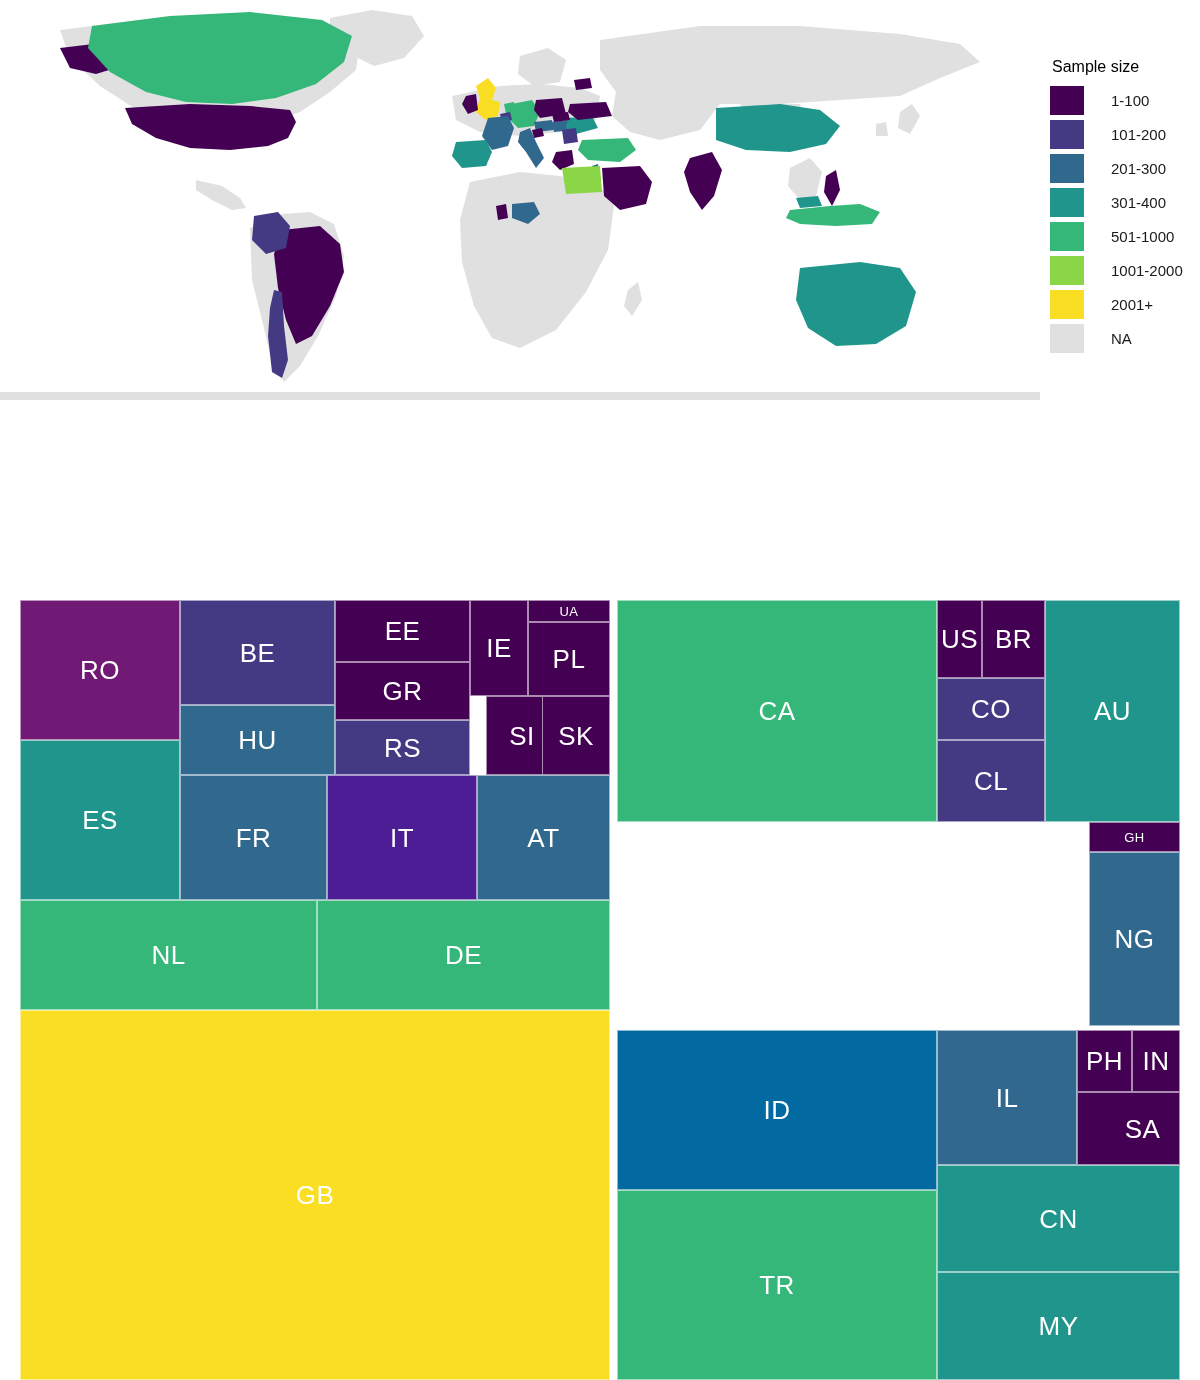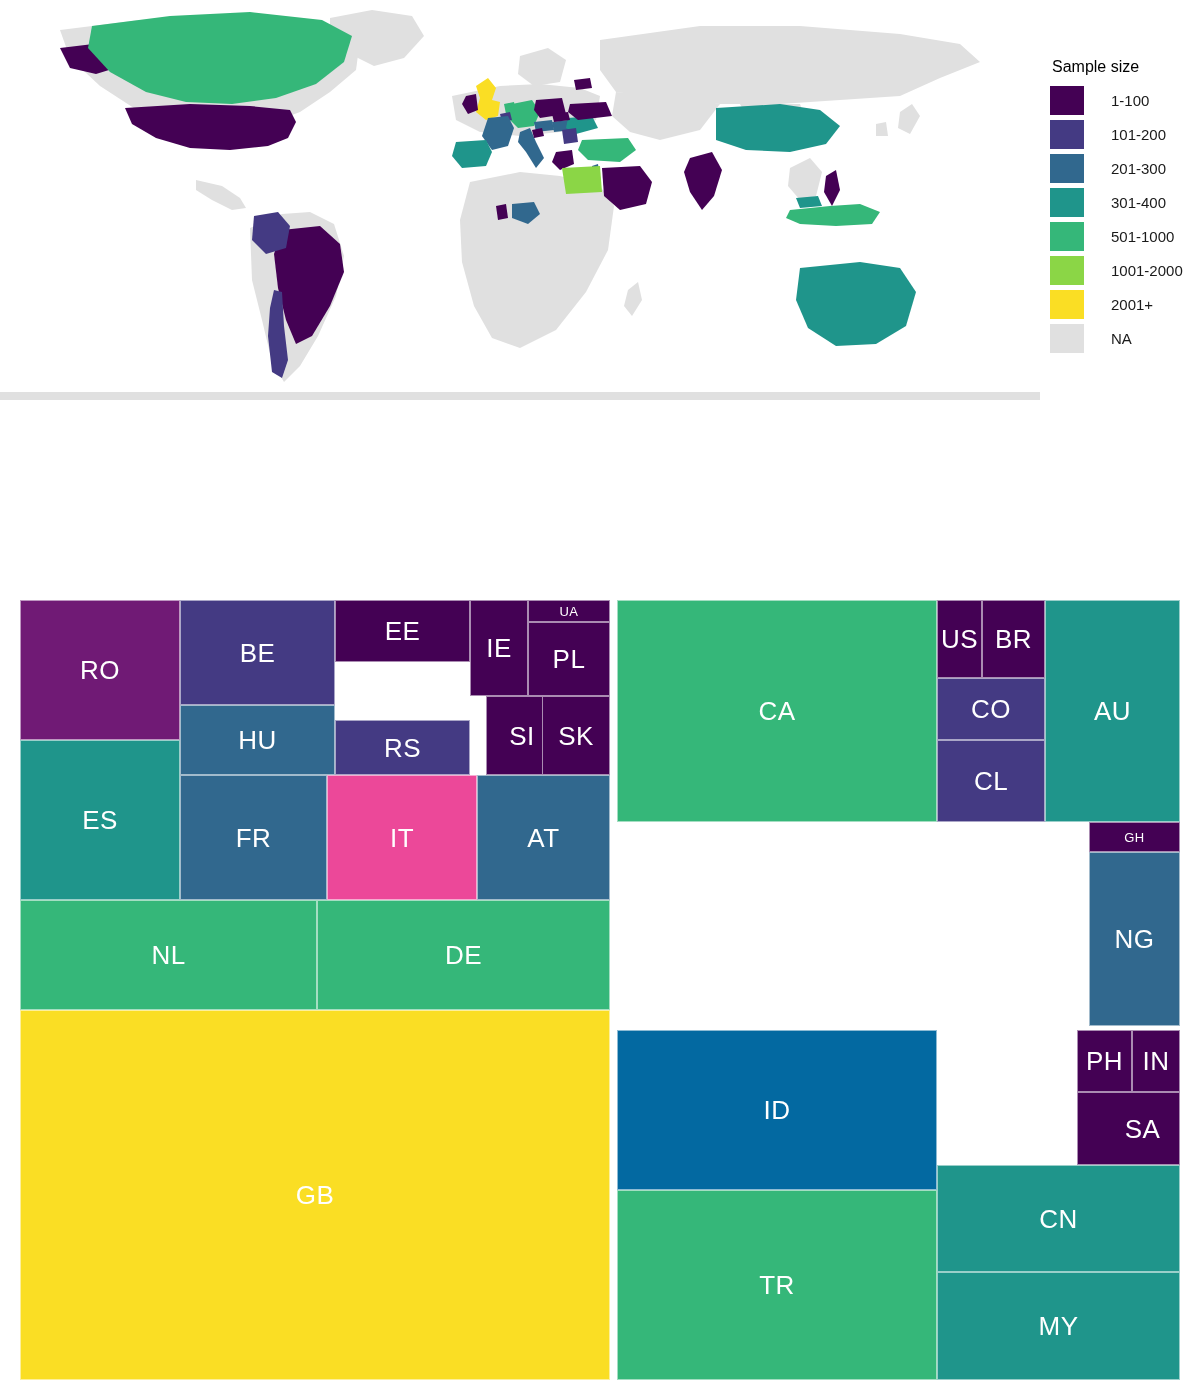--- a/index.html
+++ b/index.html
@@ -143,20 +143,23 @@
       </div>
       <div class="tm-tile" style="left: 180px; top: 40px; width: 155px; height: 105px; background: rgb(68, 58, 131);">
         <span class="tm-label xl">BE</span>
       </div>
       <div class="tm-tile" style="left: 180px; top: 145px; width: 155px; height: 70px; background: rgb(49, 104, 142);">
         <span class="tm-label xl">HU</span>
       </div>
       <div class="tm-tile" style="left: 335px; top: 40px; width: 135px; height: 62px; background: rgb(68, 1, 84);">
         <span class="tm-label xl">EE</span>
       </div>
+      <div class="tm-tile" style="left: 335px; top: 102px; width: 135px; height: 58px; background: rgb(68, 1, 84);">
+        <span class="tm-label xl">GR</span>
+      </div>
       <div class="tm-tile" style="left: 335px; top: 160px; width: 135px; height: 55px; background: rgb(68, 58, 131);">
         <span class="tm-label xl">RS</span>
       </div>
       <div class="tm-tile" style="left: 470px; top: 40px; width: 58px; height: 96px; background: rgb(68, 1, 84);">
         <span class="tm-label xl">IE</span>
       </div>
       <div class="tm-tile" style="left: 528px; top: 40px; width: 82px; height: 22px; background: rgb(68, 1, 84);">
         <span class="tm-label sm">UA</span>
       </div>
       <div class="tm-tile" style="left: 528px; top: 62px; width: 82px; height: 74px; background: rgb(68, 1, 84);">
@@ -164,21 +167,21 @@
       </div>
       <div class="tm-tile" style="left: 486px; top: 136px; width: 72px; height: 79px; background: rgb(68, 1, 84);">
         <span class="tm-label xl">SI</span>
       </div>
       <div class="tm-tile" style="left: 542px; top: 136px; width: 68px; height: 79px; background: rgb(68, 1, 84);">
         <span class="tm-label xl">SK</span>
       </div>
       <div class="tm-tile" style="left: 180px; top: 215px; width: 147px; height: 125px; background: rgb(49, 104, 142);">
         <span class="tm-label xl">FR</span>
       </div>
-      <div class="tm-tile" style="left: 327px; top: 215px; width: 150px; height: 125px; background: #ec4899;">
+      <div class="tm-tile" style="left: 327px; top: 215px; width: 150px; height: 125px; background: #4c1d95;">
         <span class="tm-label xl">IT</span>
       </div>
       <div class="tm-tile" style="left: 477px; top: 215px; width: 133px; height: 125px; background: rgb(49, 104, 142);">
         <span class="tm-label xl">AT</span>
       </div>
       <div class="tm-tile" style="left: 20px; top: 340px; width: 297px; height: 110px; background: rgb(53, 183, 121);">
         <span class="tm-label xl">NL</span>
       </div>
       <div class="tm-tile" style="left: 317px; top: 340px; width: 293px; height: 110px; background: rgb(53, 183, 121);">
         <span class="tm-label xl">DE</span>
@@ -209,20 +212,23 @@
       </div>
       <div class="tm-tile" style="left: 1089px; top: 292px; width: 91px; height: 174px; background: rgb(49, 104, 142);">
         <span class="tm-label xl">NG</span>
       </div>
       <div class="tm-tile" style="left: 617px; top: 470px; width: 320px; height: 160px; background: #0369a1;">
         <span class="tm-label xl">ID</span>
       </div>
       <div class="tm-tile" style="left: 617px; top: 630px; width: 320px; height: 190px; background: rgb(53, 183, 121);">
         <span class="tm-label xl">TR</span>
       </div>
+      <div class="tm-tile" style="left: 937px; top: 470px; width: 140px; height: 135px; background: rgb(49, 104, 142);">
+        <span class="tm-label xl">IL</span>
+      </div>
       <div class="tm-tile" style="left: 1077px; top: 470px; width: 55px; height: 62px; background: rgb(68, 1, 84);">
         <span class="tm-label xl">PH</span>
       </div>
       <div class="tm-tile" style="left: 1132px; top: 470px; width: 48px; height: 62px; background: rgb(68, 1, 84);">
         <span class="tm-label xl">IN</span>
       </div>
       <div class="tm-tile" style="left: 1077px; top: 532px; width: 103px; height: 73px; background: rgb(68, 1, 84); padding-left: 28px;">
         <span class="tm-label xl">SA</span>
       </div>
       <div class="tm-tile" style="left: 937px; top: 605px; width: 243px; height: 107px; background: rgb(31, 149, 139);">

